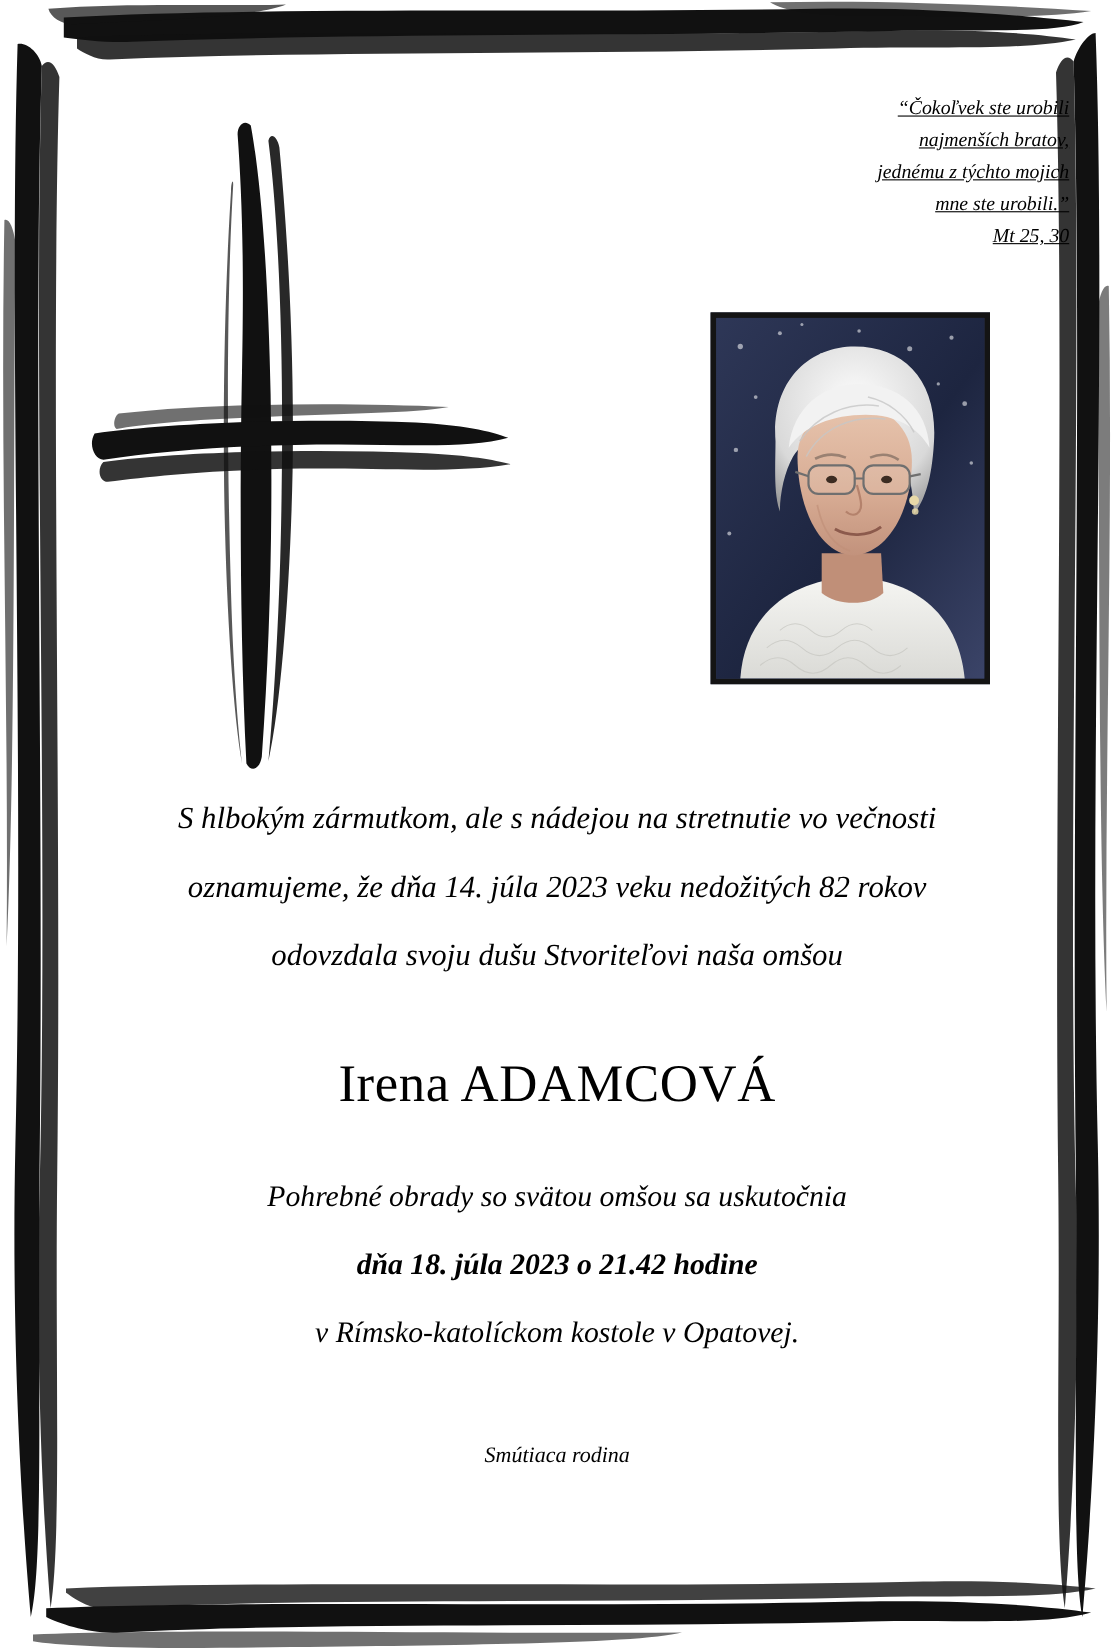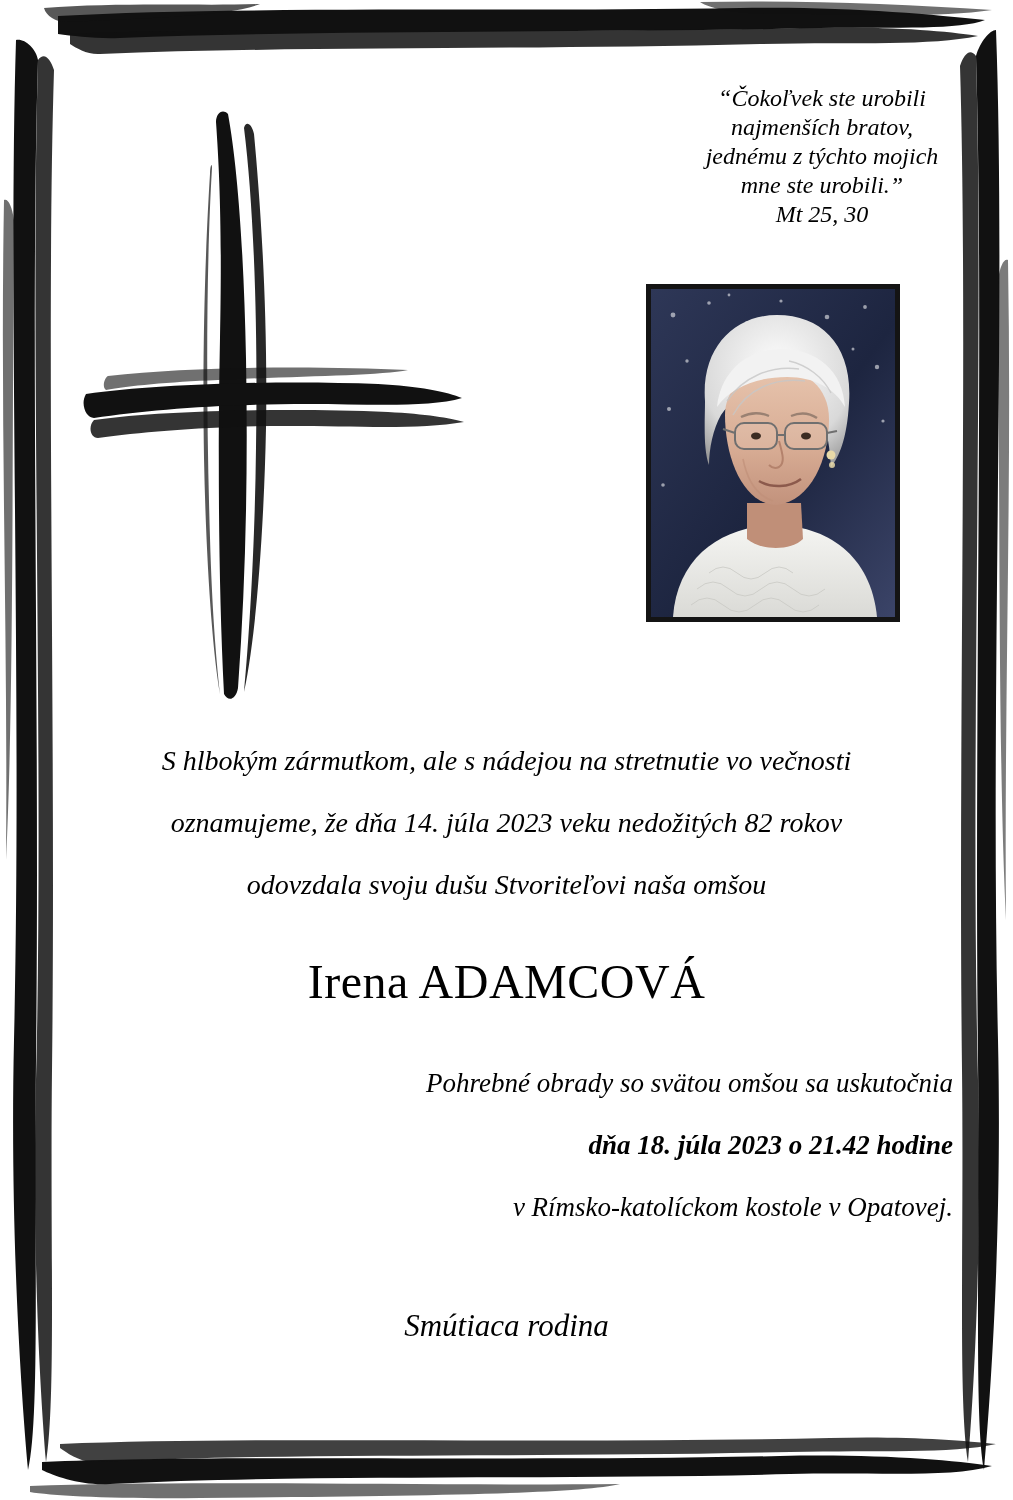--- a/index.html
+++ b/index.html
@@ -42,23 +42,24 @@
     height: 600px;
   }
 
   
   .quote {
     position: absolute;
     left: 672px;
     top: 84px;
     width: 300px;
     font-style: italic;
-    font-size: 24px;
+    font-size: 18px;
     line-height: 29px;
-    text-align: center;
+    text-align: right;
+    text-decoration: underline;
   }
   .quote .ref {
     font-style: italic;
   }
 
   
   .portrait {
     position: absolute;
     left: 646px;
     top: 284px;
@@ -73,63 +74,62 @@
     position: absolute;
     left: 0; top: 0;
     width: 100%;
     height: 100%;
   }
 
   
   .body-text {
     position: absolute;
     left: 60px;
-    top: 730px;
+    top: 714px;
     width: 893px;
     text-align: center;
   }
   .lead-line {
     font-style: italic;
     font-size: 28px;
     line-height: 62px;
     white-space: nowrap;
   }
 
   .name-block {
-    margin-top: 36px;
+    margin-top: 56px;
   }
   .name-main {
     font-size: 48px;
     letter-spacing: 0.5px;
     line-height: 60px;
   }
   .name-sub {
     font-size: 42px;
     line-height: 56px;
     margin-top: 4px;
   }
 
   .ceremony {
     margin-top: 40px;
-    text-align: right;
   }
   .cer-line {
     font-style: italic;
     font-size: 27px;
     line-height: 62px;
   }
   .cer-line.bold {
     font-weight: bold;
     font-style: italic;
   }
 
   .family {
     margin-top: 70px;
     font-style: italic;
-    font-size: 31px;
+    font-size: 20px;
   }
 </style>
 </head>
 <body>
 
 <div class="page">
 
   <svg class="frame" viewBox="0 0 1013 1500" preserveAspectRatio="none">
     <g fill="#111111">
 

